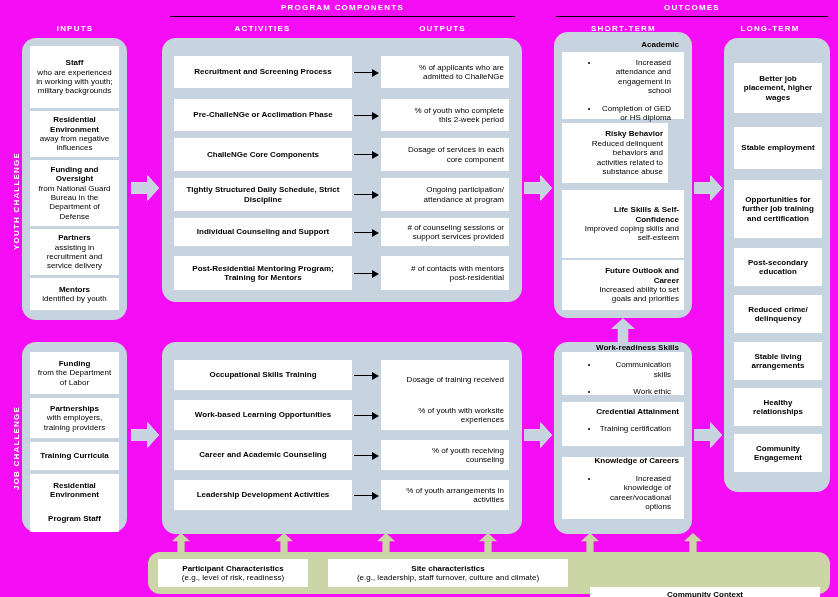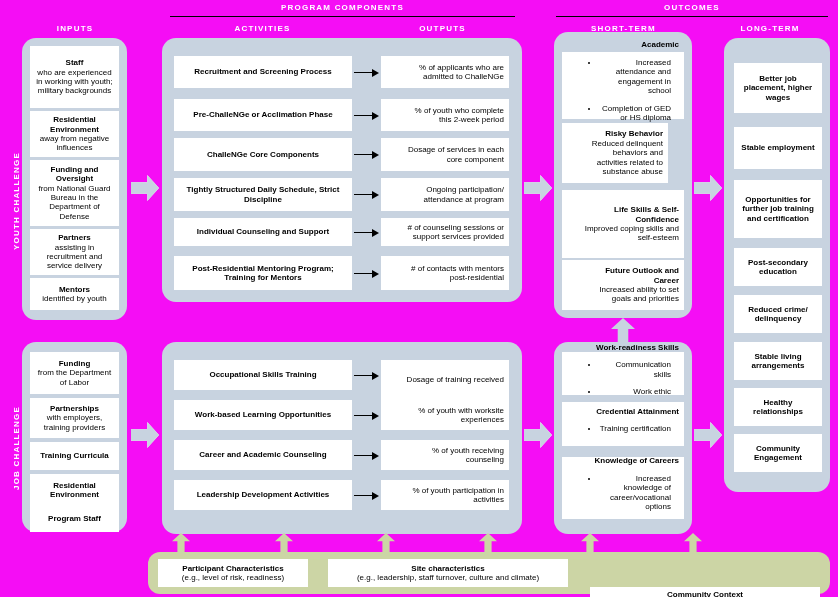--- a/index.html
+++ b/index.html
@@ -312,21 +312,21 @@
   <div class="box left" style="left:381px;top:360px;width:128px;height:40px;">
     <div class="sub">Dosage of training received</div>
     </div>
   <div class="box left" style="left:381px;top:400px;width:128px;height:30px;">
     <div class="sub">% of youth with worksite experiences</div>
     </div>
   <div class="box left" style="left:381px;top:440px;width:128px;height:30px;">
     <div class="sub">% of youth receiving counseling</div>
     </div>
   <div class="box left" style="left:381px;top:480px;width:128px;height:30px;">
-    <div class="sub">% of youth participation in activities</div>
+    <div class="sub">% of youth arrangements in activities</div>
     </div>
 
   <div class="block-arrow-r" style="left:524px;top:422px;width:28px;height:26px;background:transparent;">
     <div class="ba-r"></div>
   </div>
 
   <div class="panel" style="left:554px;top:342px;width:138px;height:192px;"></div>
   <div class="box left" style="left:562px;top:352px;width:122px;height:43px;">
     <div class="ttl">Work-readiness Skills</div>
     <ul>

